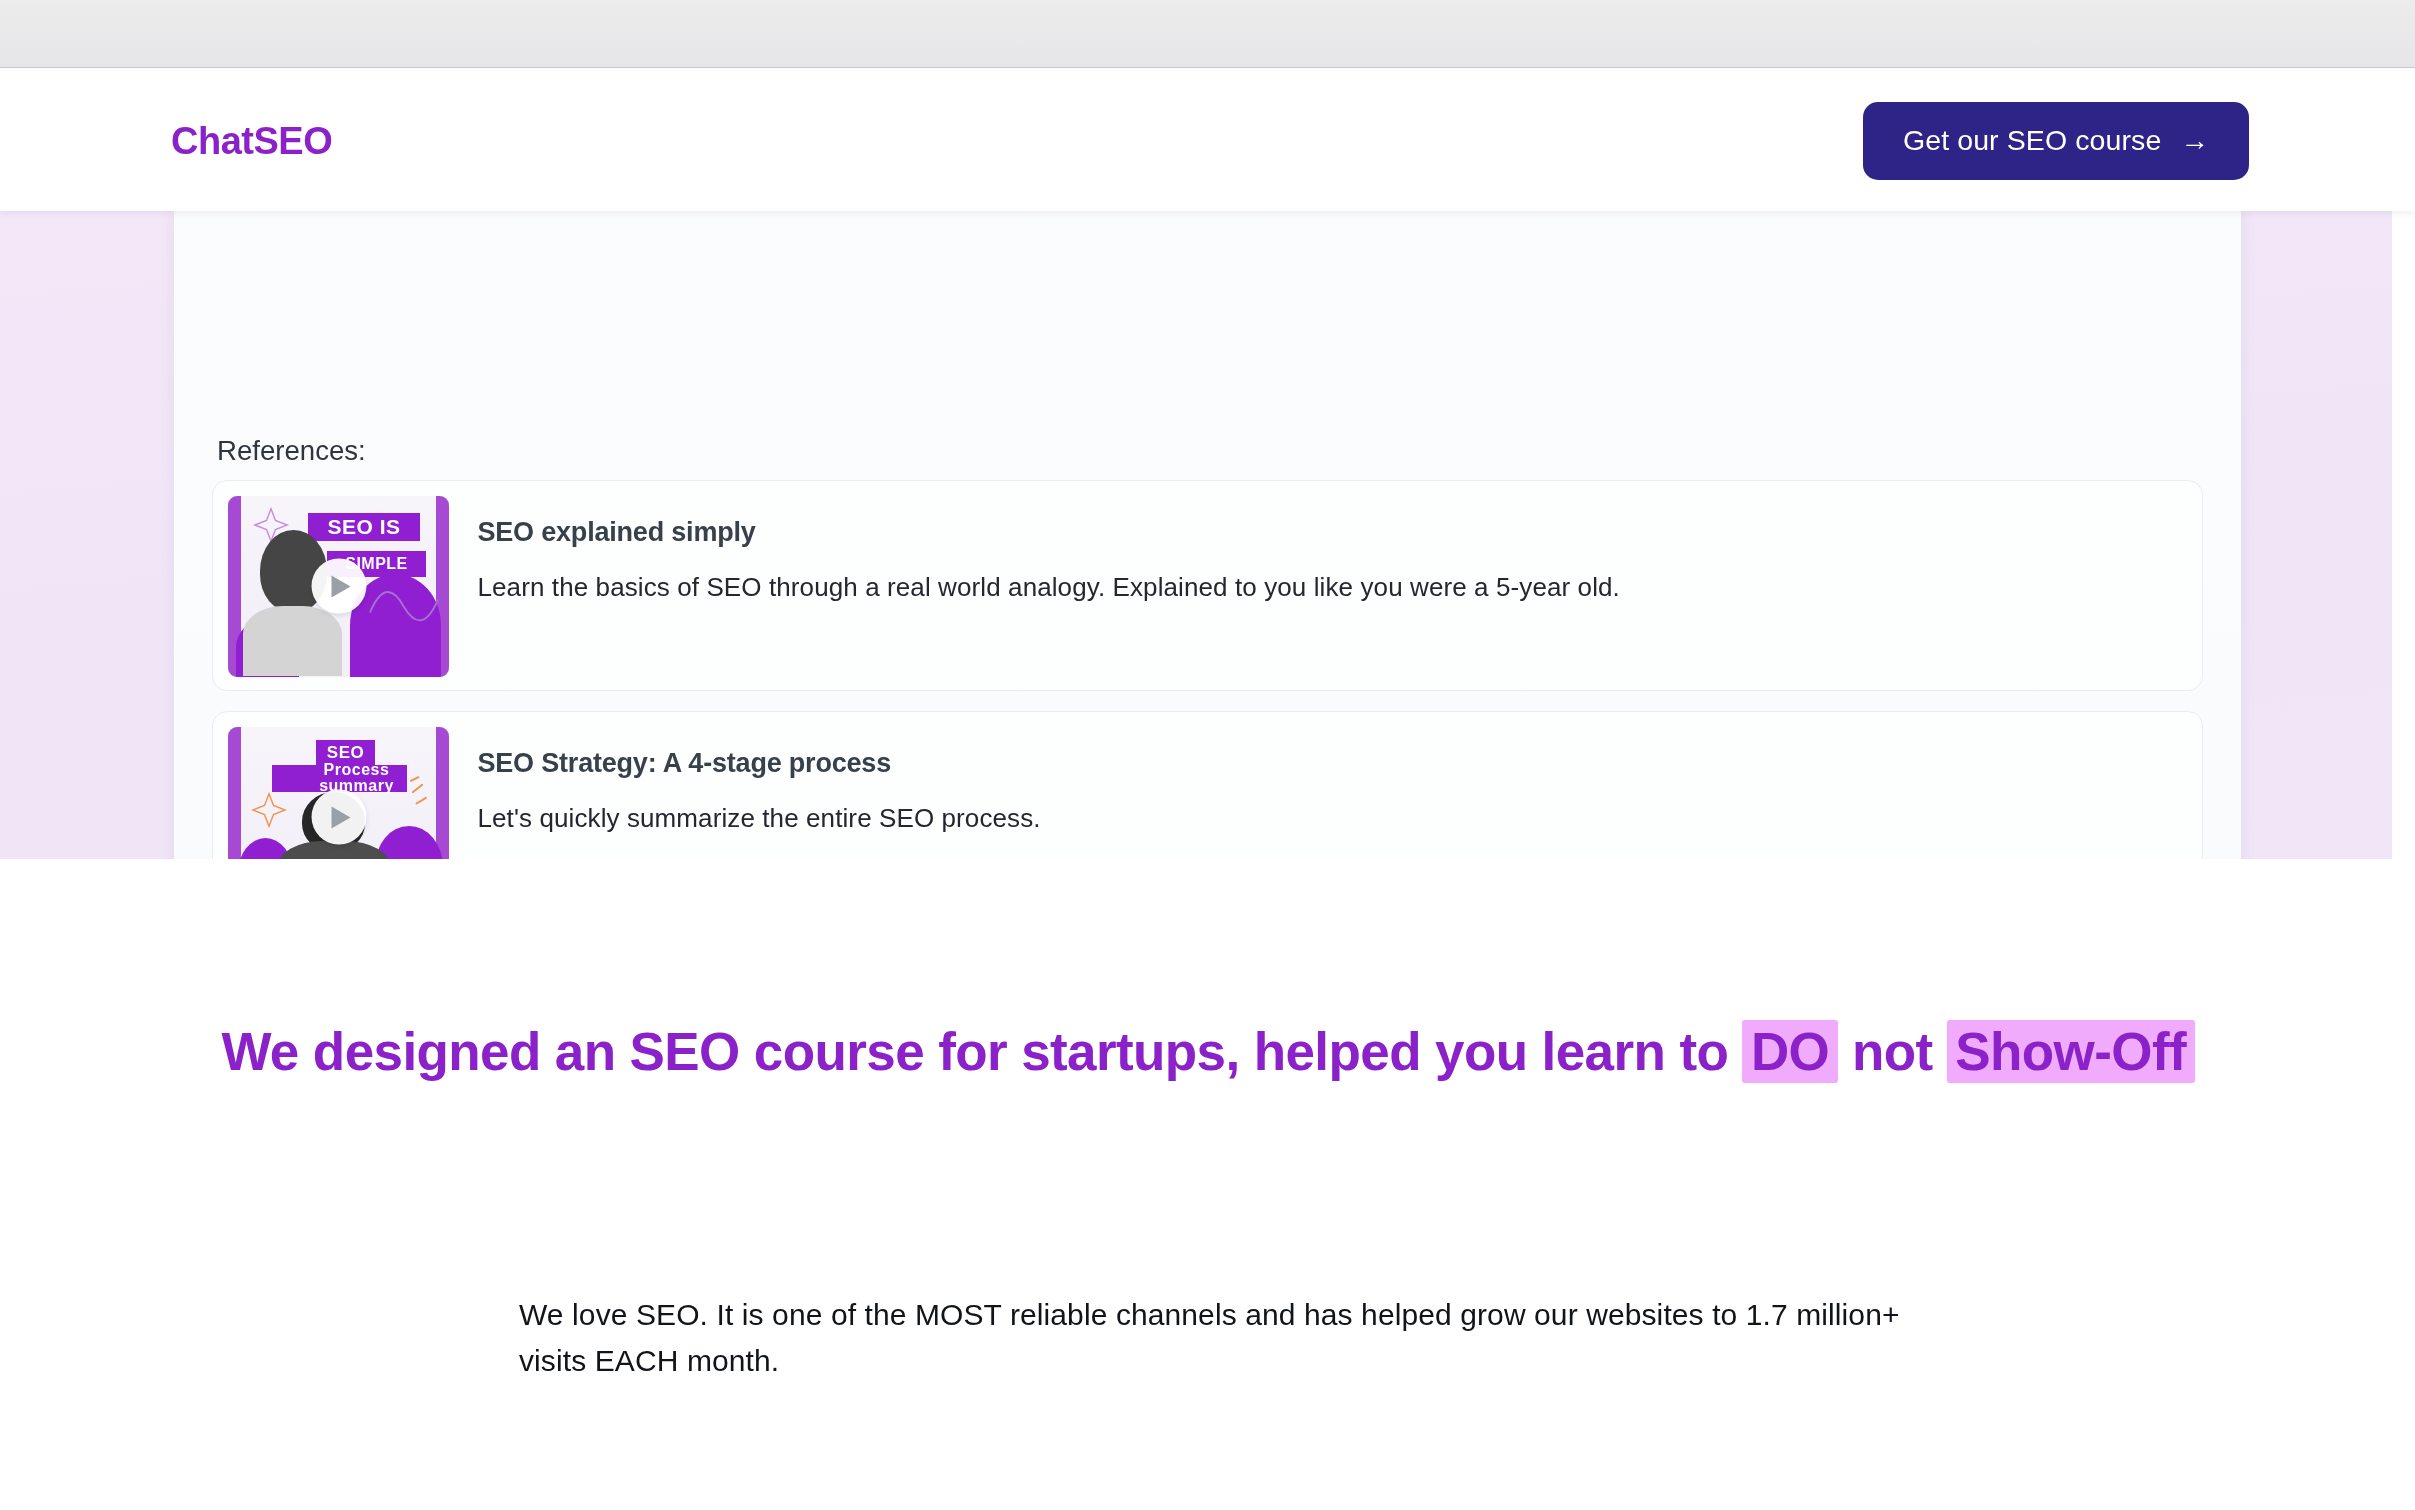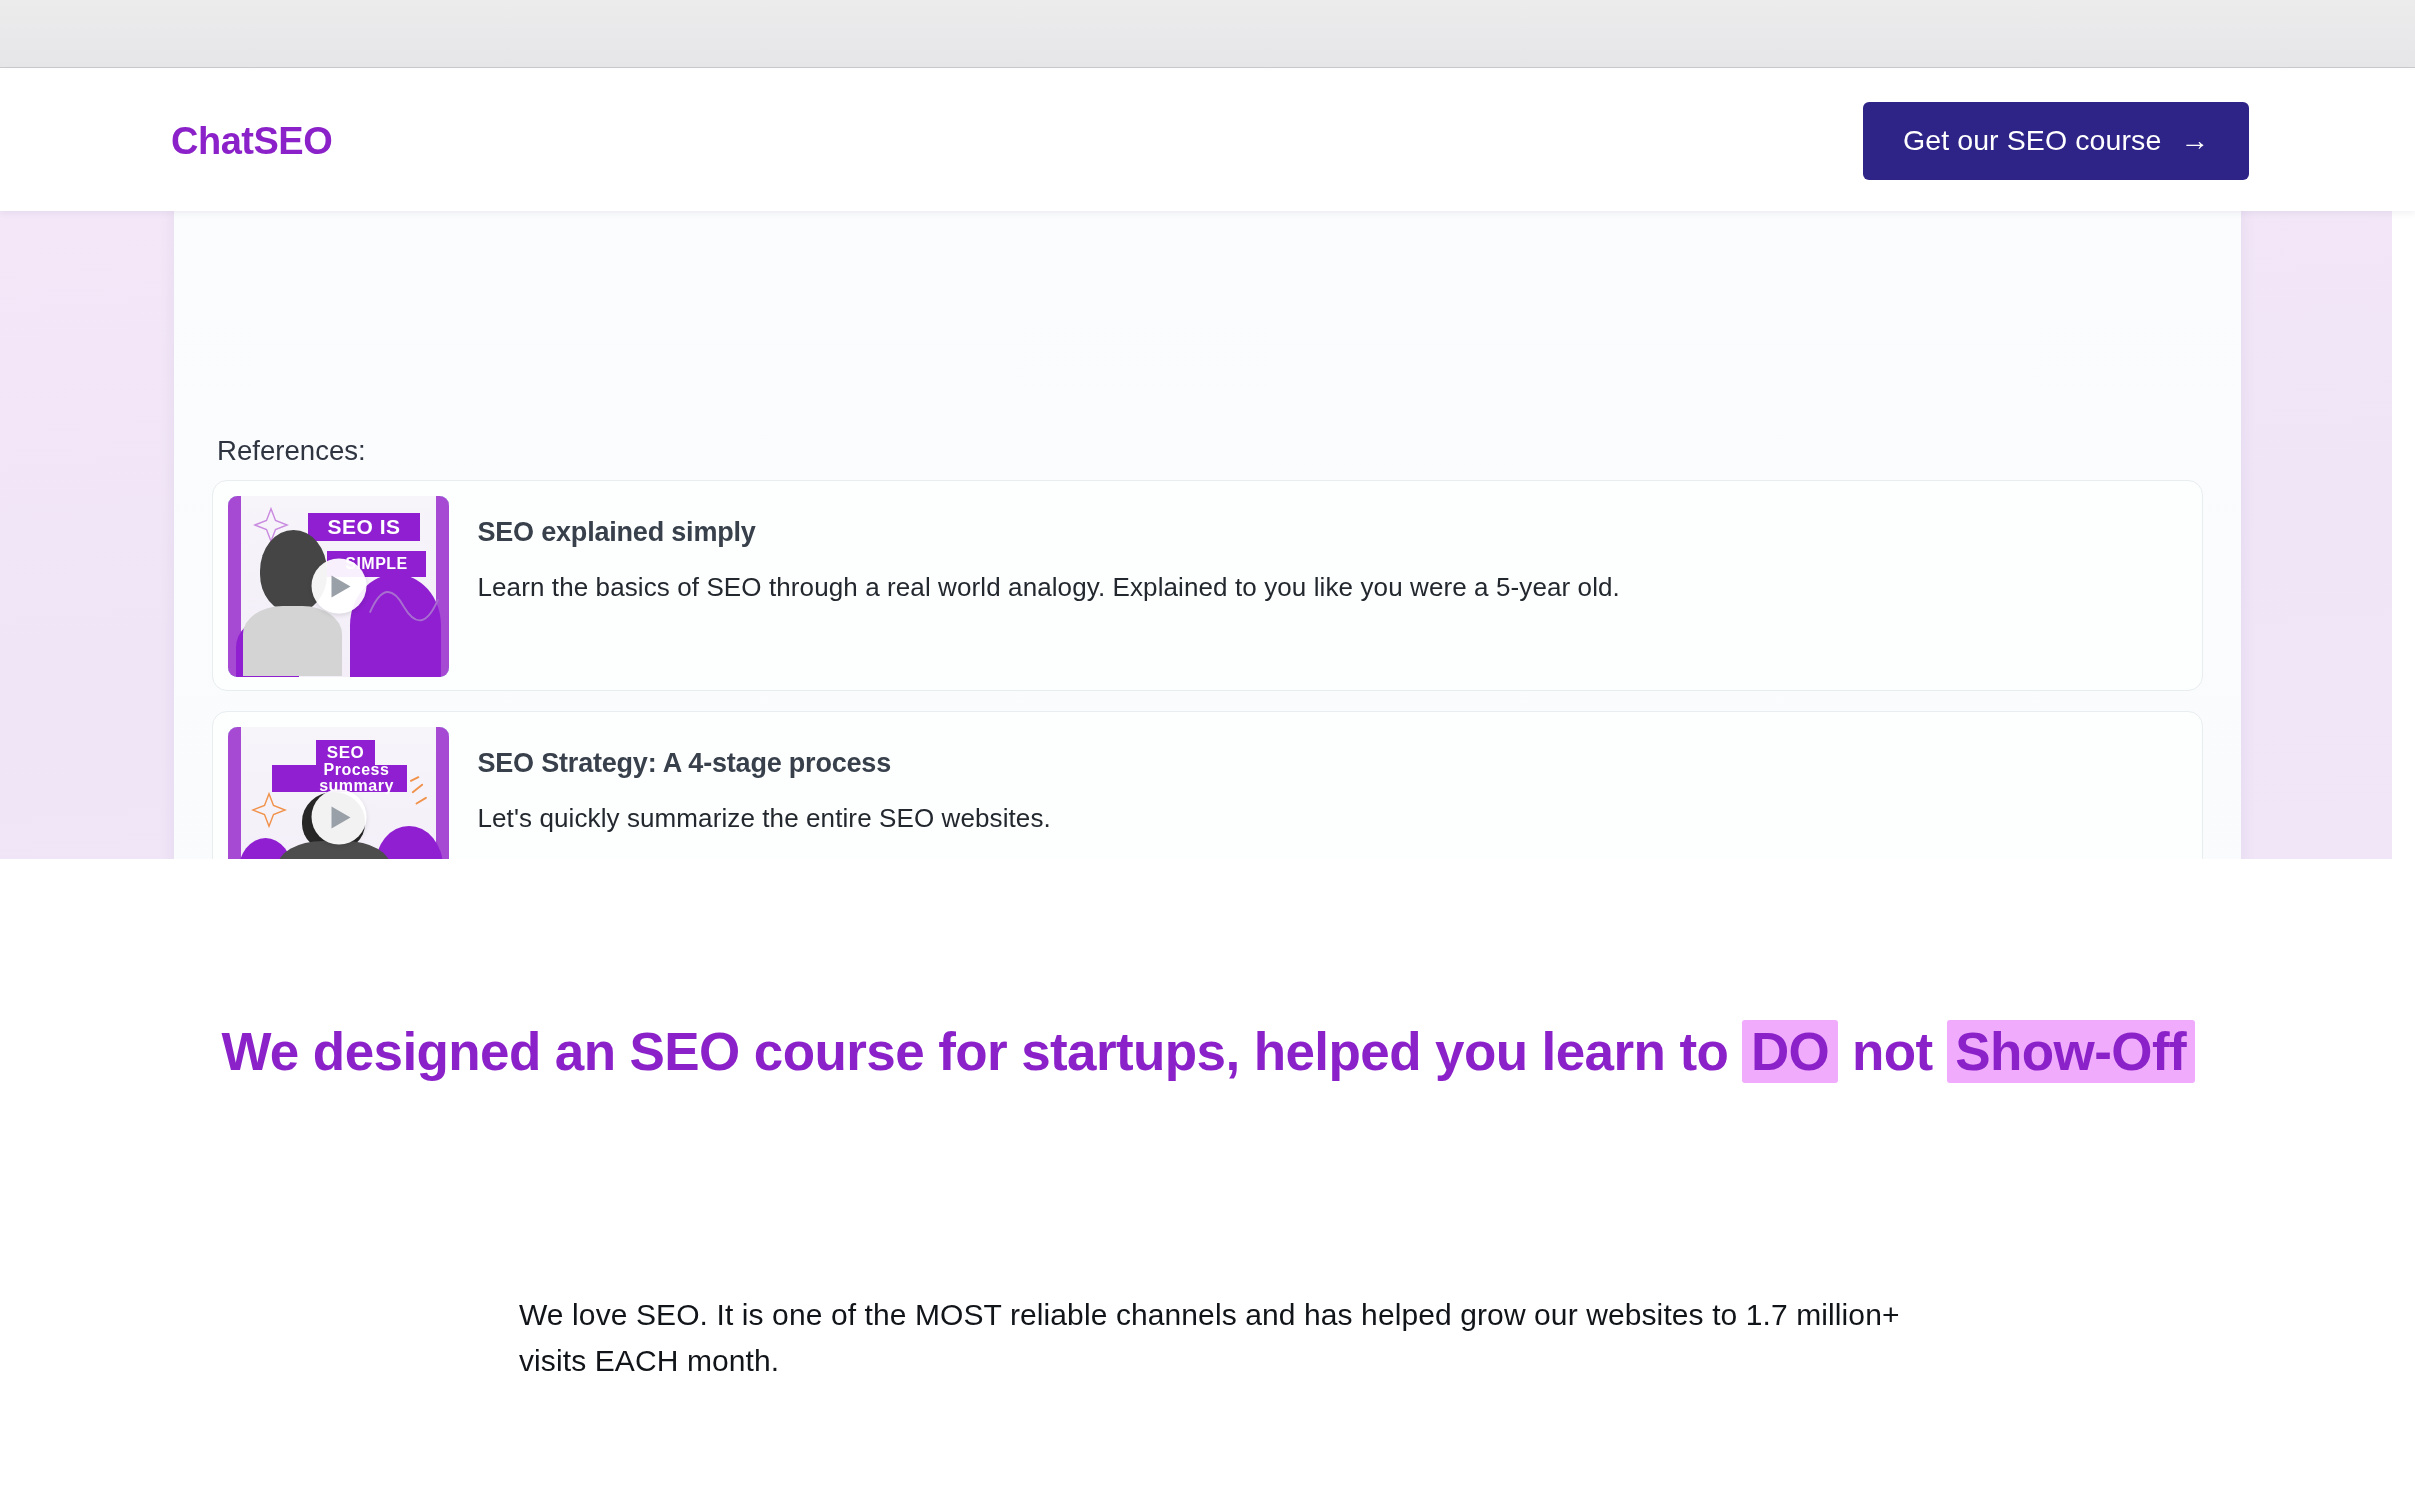--- a/index.html
+++ b/index.html
@@ -58,21 +58,21 @@
   .cta-button {
     position: absolute;
     right: 167px;
     top: 50%;
     transform: translateY(-50%);
     height: 78px;
     padding: 0 40px;
     background: #2e2487;
     color: #ffffff;
     border: none;
-    border-radius: 6px;
+    border-radius: 15px;
     font-family: "Liberation Sans", sans-serif;
     font-size: 28.5px;
     font-weight: 400;
     letter-spacing: 0.1px;
     display: flex;
     align-items: center;
     gap: 19px;
     cursor: pointer;
     white-space: nowrap;
   }
@@ -323,21 +323,21 @@
           <svg style="position:absolute; right:7.6px; top:48px; width:32px; height:40px;" viewBox="0 0 34 42">
             <path d="M4 18 L14 10 M8 30 L18 24 M2 6 L10 2" stroke="#f0924a" stroke-width="2" fill="none" stroke-linecap="round"></path>
           </svg>
 
           <div class="play-btn">
             <div class="play-tri"></div>
           </div>
         </div>
         <div class="ref-text">
           <div class="ref-title">SEO Strategy: A 4-stage process</div>
-          <div class="ref-desc">Let's quickly summarize the entire SEO websites.</div>
+          <div class="ref-desc">Let's quickly summarize the entire SEO process.</div>
         </div>
       </div>
 
     </div>
   </section>
 
   <section class="hero-section">
     <h1 class="hero-heading">
       <span>We designed an SEO course for startups, helped you learn to </span><span class="hl">DO</span><span> not </span><span class="hl">Show-Off</span>
     </h1>

